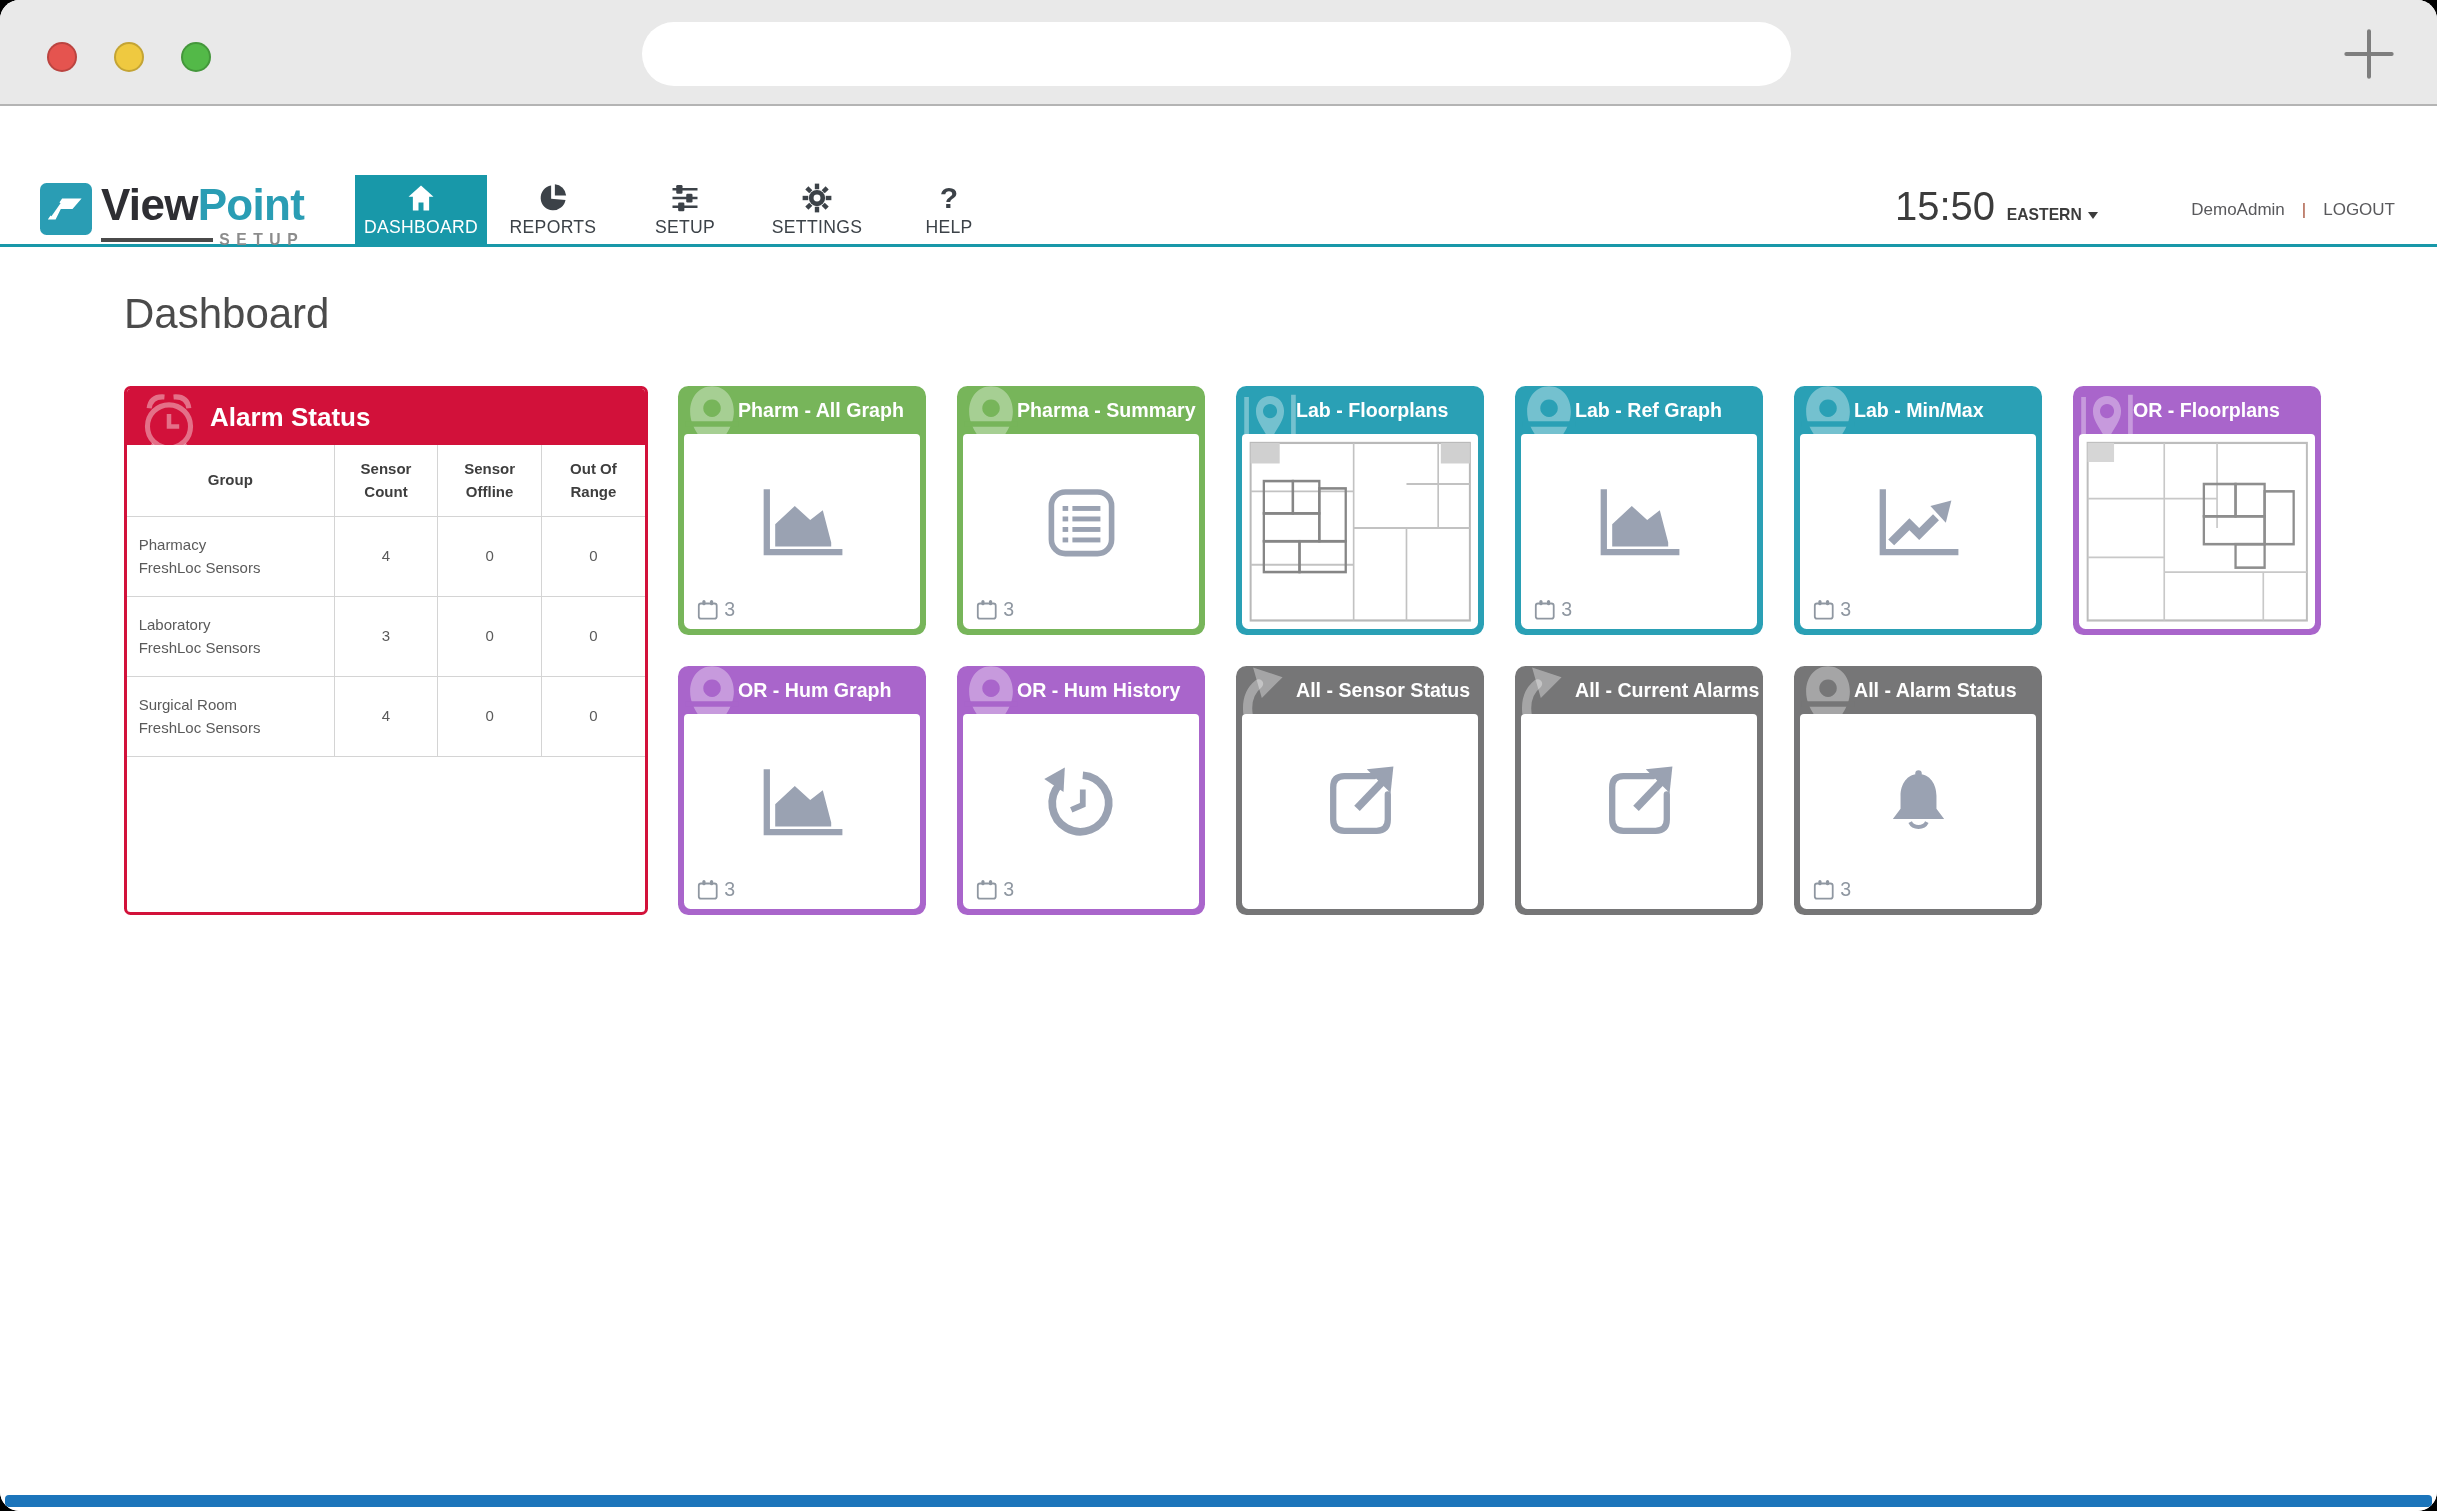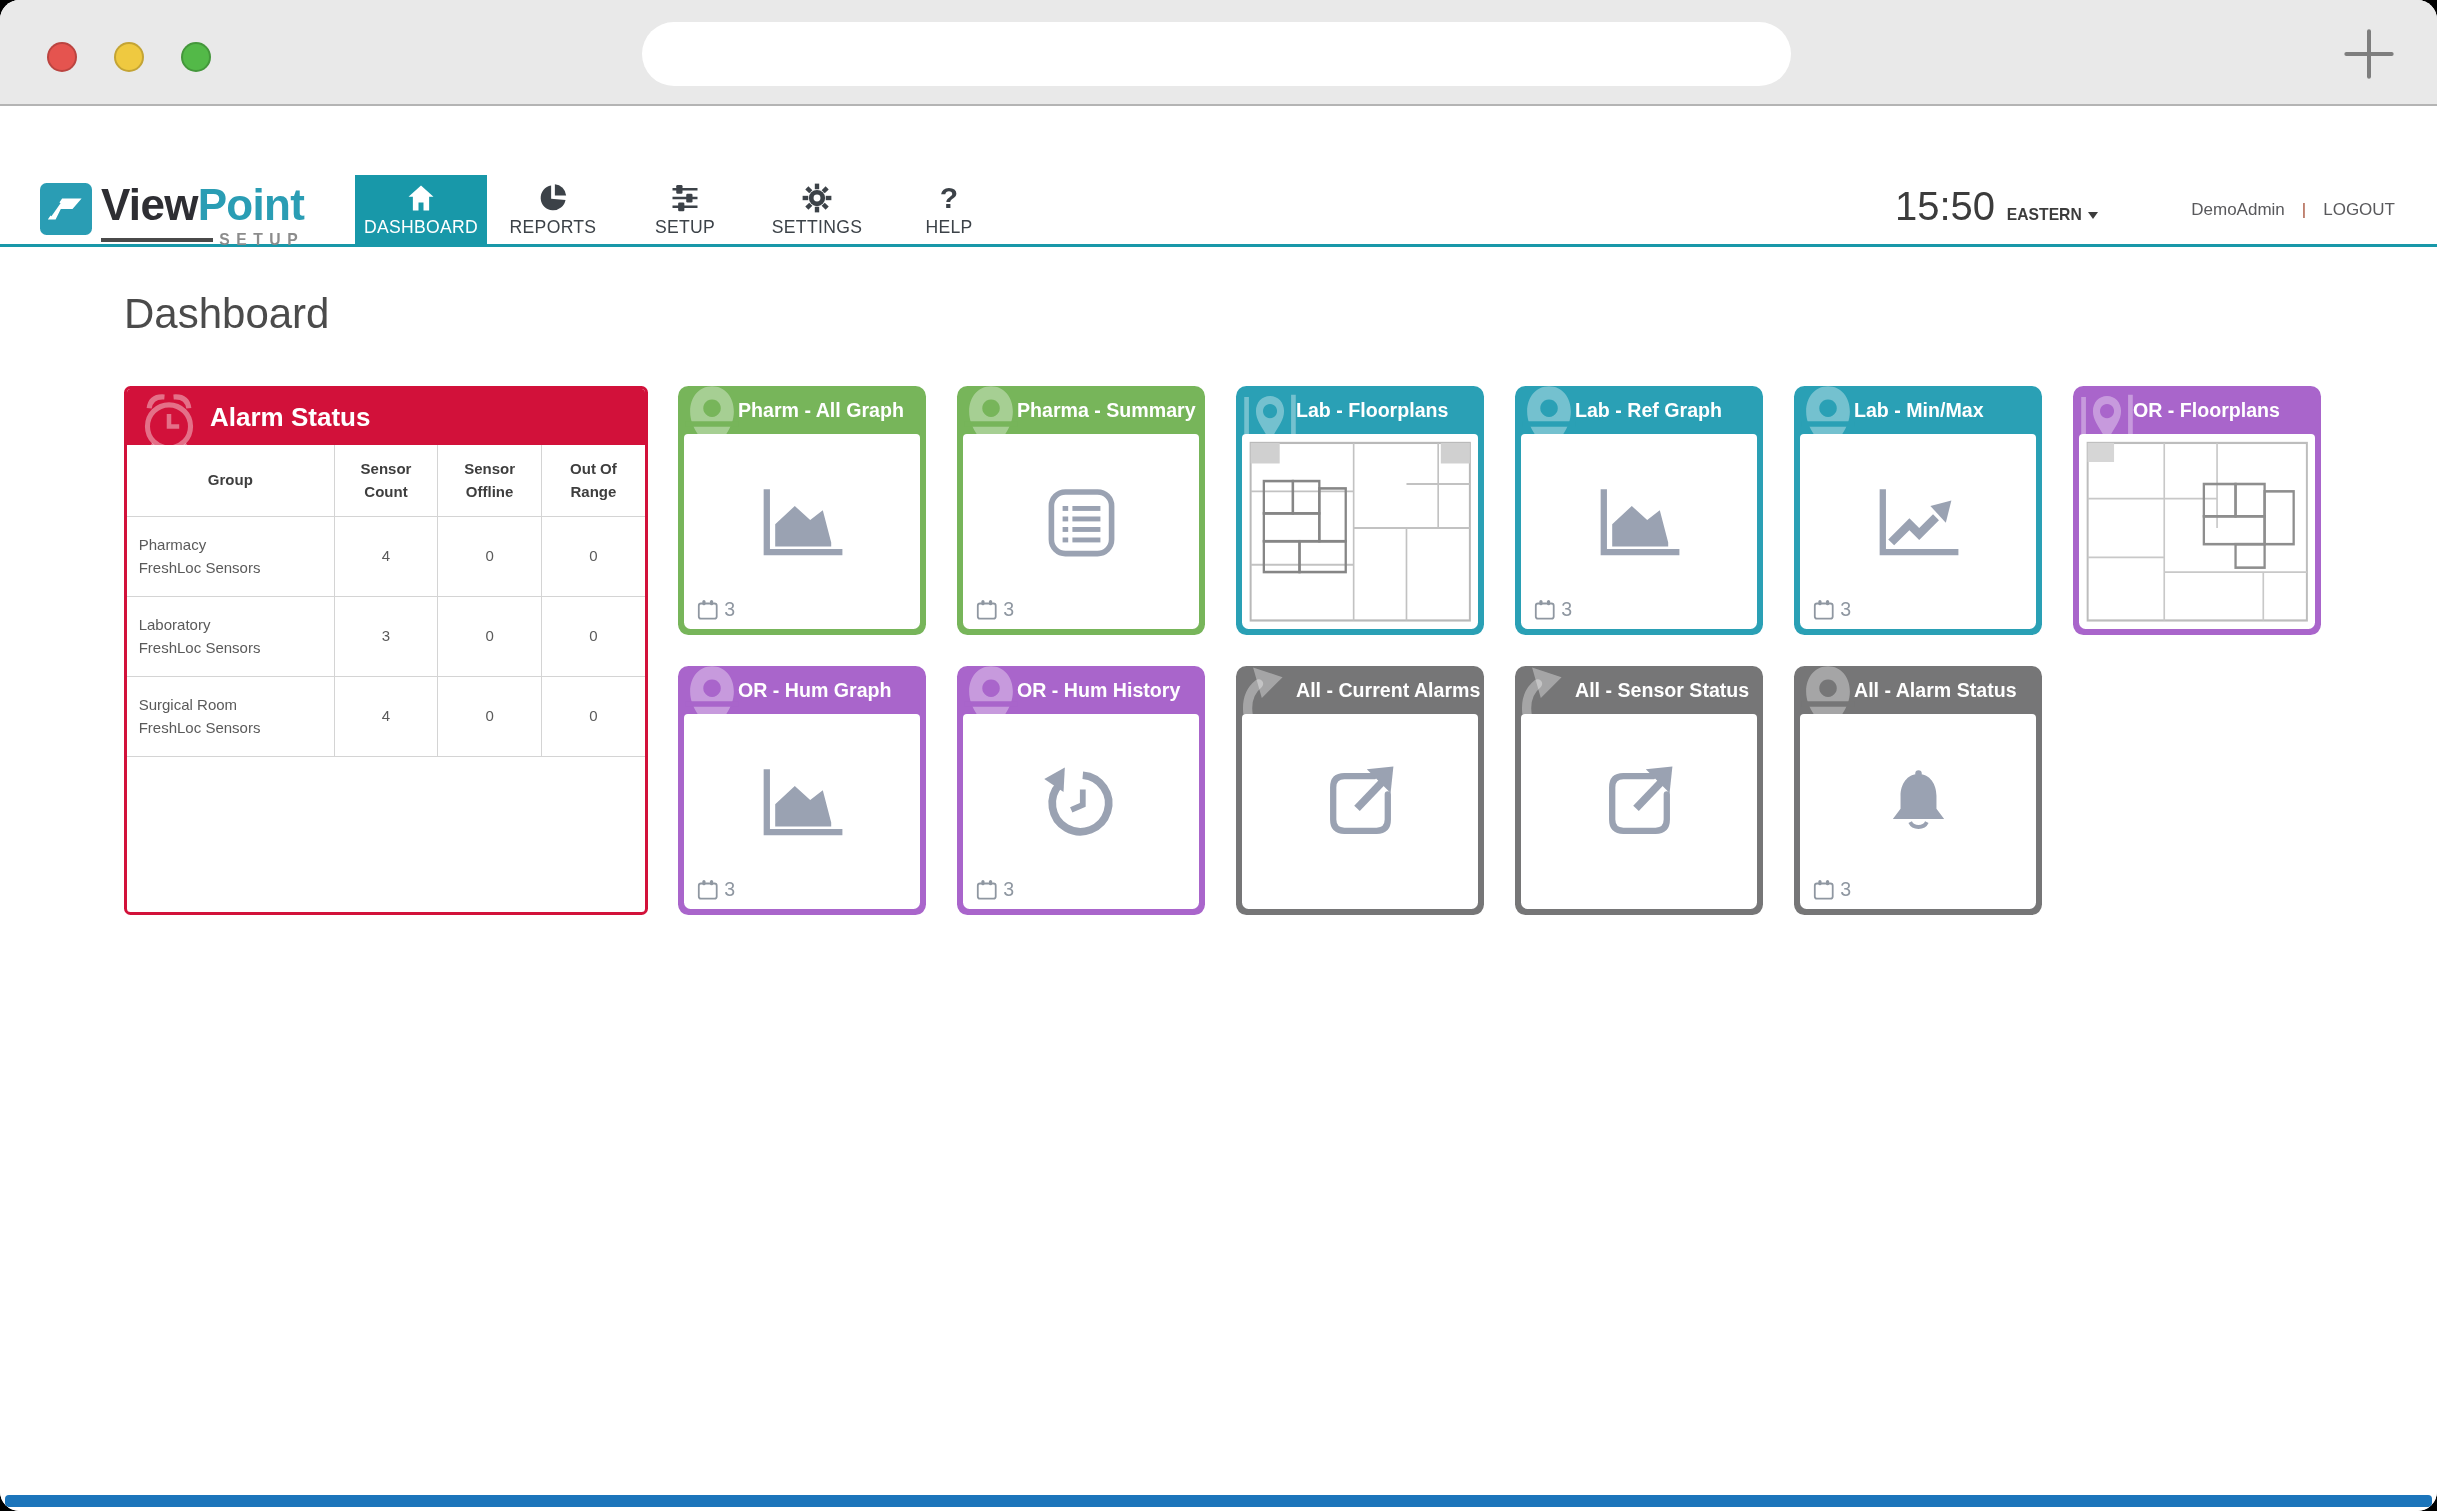--- a/index.html
+++ b/index.html
@@ -363,36 +363,36 @@
         <span class="cal-n">3</span>
       </div>
     </div>
   </div>
 
   <div class="tile" style="--c: #767677;">
     <div class="tile-head">
       <svg class="wm" viewBox="0 0 110 150">
               <use href="#sym-share"></use>
             </svg>
-      <span class="tile-title">All - Current Alarms</span>
+      <span class="tile-title">All - Sensor Status</span>
     </div>
     <div class="tile-body">
       <svg class="body-ic" viewBox="0 0 110 110" style="height: 77px; width: 77px;">
               <use href="#sym-external"></use>
             </svg>
 
     </div>
   </div>
 
   <div class="tile" style="--c: #767677;">
     <div class="tile-head">
       <svg class="wm" viewBox="0 0 110 150">
               <use href="#sym-share"></use>
             </svg>
-      <span class="tile-title">All - Sensor Status</span>
+      <span class="tile-title">All - Current Alarms</span>
     </div>
     <div class="tile-body">
       <svg class="body-ic" viewBox="0 0 110 110" style="height: 77px; width: 77px;">
               <use href="#sym-external"></use>
             </svg>
 
     </div>
   </div>
 
   <div class="tile" style="--c: #767677;">

